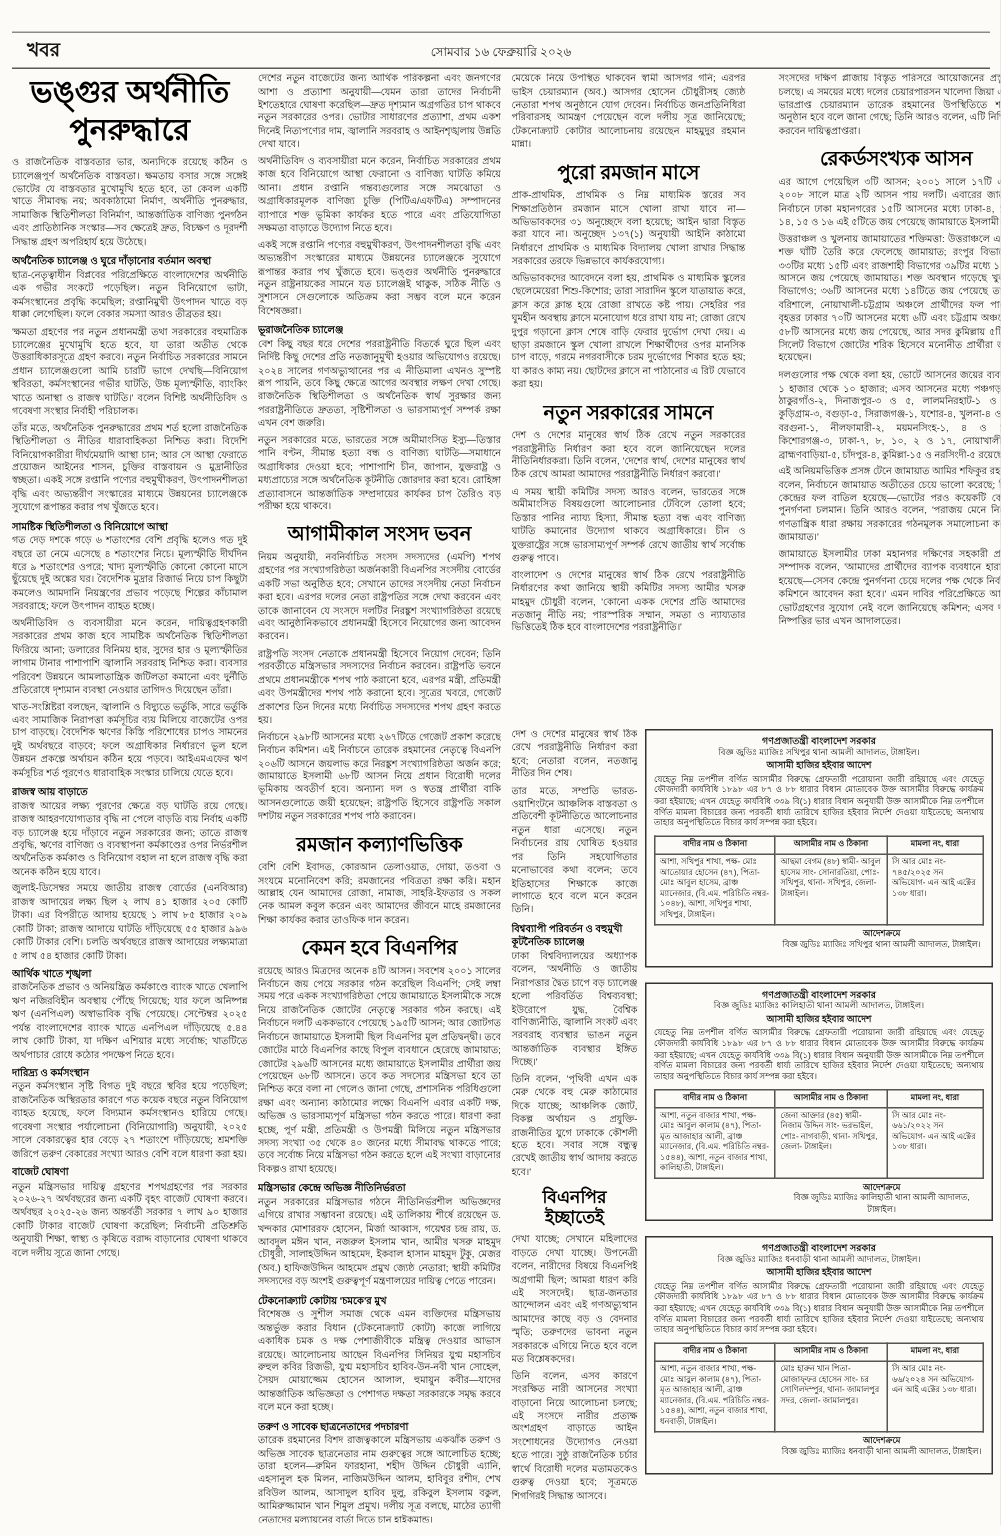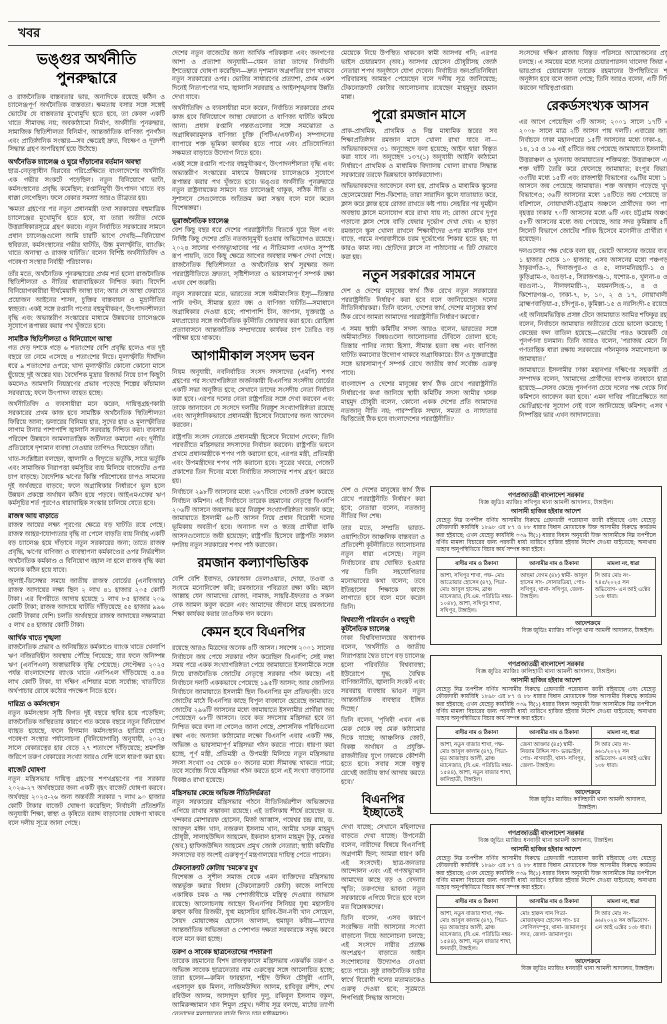--- a/index.html
+++ b/index.html
@@ -13,24 +13,24 @@
   .date-line{position:absolute;left:0;right:0;top:6px;text-align:center;font-size:8px;color:#222;}
   .masthead{position:absolute;right:2px;top:-4px;display:flex;align-items:center;gap:6px;}
   .mast-tag{position:absolute;top:-3px;left:2px;font-size:4.5px;color:#d8451b;font-weight:bold;}
   .mast-name{position:relative;font-size:19px;font-weight:bold;letter-spacing:-0.5px;display:flex;align-items:center;}
   .sun{display:inline-flex;width:13px;height:13px;border-radius:50%;background:#e8521f;color:#fff;
        align-items:center;justify-content:center;font-size:9px;font-weight:bold;margin:0 1px;}
   .pageno{font-size:15px;font-weight:bold;border-left:1px solid #999;padding-left:7px;line-height:20px;}
   .col{position:absolute;top:49px;font-size:6.4px;line-height:1.38;text-align:justify;overflow:hidden;color:#1d1d1d;}
   #col1{left:8px;width:157px;height:966px;}
   #col2{left:172px;width:162px;height:966px;}
-  #col3t{left:341px;width:156px;height:432px;font-family:Liberation Serif, serif;}
+  #col3t{left:341px;width:156px;height:432px;}
   #col3b{top:486px;left:341px;width:84px;height:530px;}
   #col4{left:519px;width:157px;height:432px;}
-  .lead-head{font-size:15px;font-weight:bold;text-align:center;line-height:1.25;margin:1px 4px 5px;color:#000;}
+  .lead-head{font-size:20px;font-weight:bold;text-align:center;line-height:1.25;margin:1px 4px 5px;color:#000;}
   .blk-head{font-size:13px;font-weight:bold;text-align:center;line-height:1.15;margin:6px 0 4px;color:#000;}
   .blk-sub{font-weight:bold;font-size:6.6px;margin:3px 0 1px;text-align:left;color:#000;}
   .blk-p{margin:0 0 2.5px;}
   #col3b .blk-head{font-size:11.5px;text-align:center;}
   .notices{position:absolute;left:430px;top:486px;width:232px;}
   .notice{border:1px solid #333;background:#fcfbf8;padding:4px 5px 3px;margin-bottom:10px;height:150px;
           overflow:hidden;font-size:5.6px;line-height:1.32;}
   .n-c{text-align:center;}
   .n-gov{font-weight:bold;font-size:6.3px;}
   .n-court{font-size:5.7px;}
@@ -45,20 +45,21 @@
   .n-byorder{font-weight:bold;}
 </style>
 </head>
 <body>
 
 <div class="page">
   <div class="rule r1"></div>
 
   <div class="hdr">
     <span class="section-label">খবর</span>
+    <span class="date-line">সোমবার ১৬ ফেব্রুয়ারি ২০২৬</span>
   </div>
 
   <div class="rule r2"></div>
 
   <div class="col" id="col1">
     <div class="lead-head">ভঙ্গুর অর্থনীতি পুনরুদ্ধারে</div>
     <div>
         <div class="blk-p">ও রাজনৈতিক বাস্তবতার ভার, অন্যদিকে রয়েছে কঠিন ও চ্যালেঞ্জপূর্ণ অর্থনৈতিক বাস্তবতা। ক্ষমতায় বসার সঙ্গে সঙ্গেই ভোটের যে বাস্তবতার মুখোমুখি হতে হবে, তা কেবল একটি খাতে সীমাবদ্ধ নয়; অবকাঠামো নির্মাণ, অর্থনীতি পুনরুদ্ধার, সামাজিক স্থিতিশীলতা বিনির্মাণ, আন্তর্জাতিক বাণিজ্য পুনর্গঠন এবং প্রাতিষ্ঠানিক সংস্কার—সব ক্ষেত্রেই দ্রুত, বিচক্ষণ ও দূরদর্শী সিদ্ধান্ত গ্রহণ অপরিহার্য হয়ে উঠেছে।</div>
         <div class="blk-sub">অর্থনৈতিক চ্যালেঞ্জ ও ঘুরে দাঁড়ানোর বর্তমান অবস্থা</div>
         <div class="blk-p">ছাত্র-নেতৃত্বাধীন বিপ্লবের পরিপ্রেক্ষিতে বাংলাদেশের অর্থনীতি এক গভীর সংকটে পড়েছিল। নতুন বিনিয়োগে ভাটা, কর্মসংস্থানের প্রবৃদ্ধি কমেছিল; রপ্তানিমুখী উৎপাদন খাতে বড় ধাক্কা লেগেছিল। ফলে বেকার সমস্যা আরও তীব্রতর হয়।</div>

